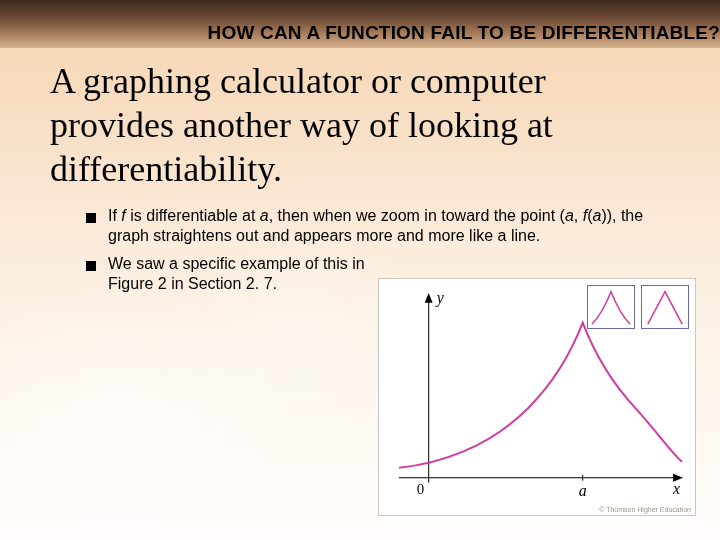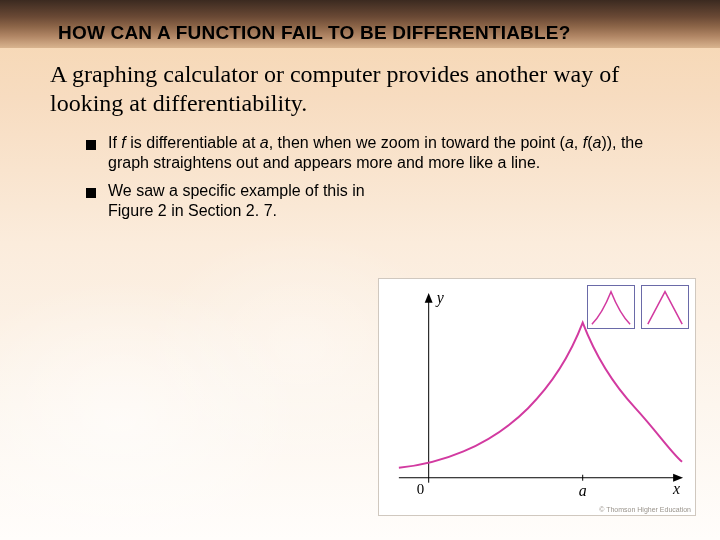--- a/index.html
+++ b/index.html
@@ -13,30 +13,31 @@
     color: #000;
     position: relative;
   }
   .header-band {
     height: 48px;
     background: linear-gradient(180deg, #3b2a20 0%, #6a4935 35%, #8c6548 55%, #b08564 75%, #d9b48f 100%);
     padding-left: 58px;
     display: flex;
     align-items: flex-end;
     padding-bottom: 4px;
+    justify-content: flex-end;
   }
   .header-band h1 {
     font-size: 19px;
     font-weight: 700;
     color: #000;
     letter-spacing: 0.2px;
   }
   .content { padding: 12px 42px 0 50px; }
   .lead {
-    font-size: 24px;
+    font-size: 36px;
     line-height: 1.22;
     font-weight: 400;
     font-family: "Times New Roman", Times, serif;
     margin-bottom: 14px;
   }
   ul.bullets {
     list-style: none;
     padding-left: 36px;
   }
   ul.bullets li {

